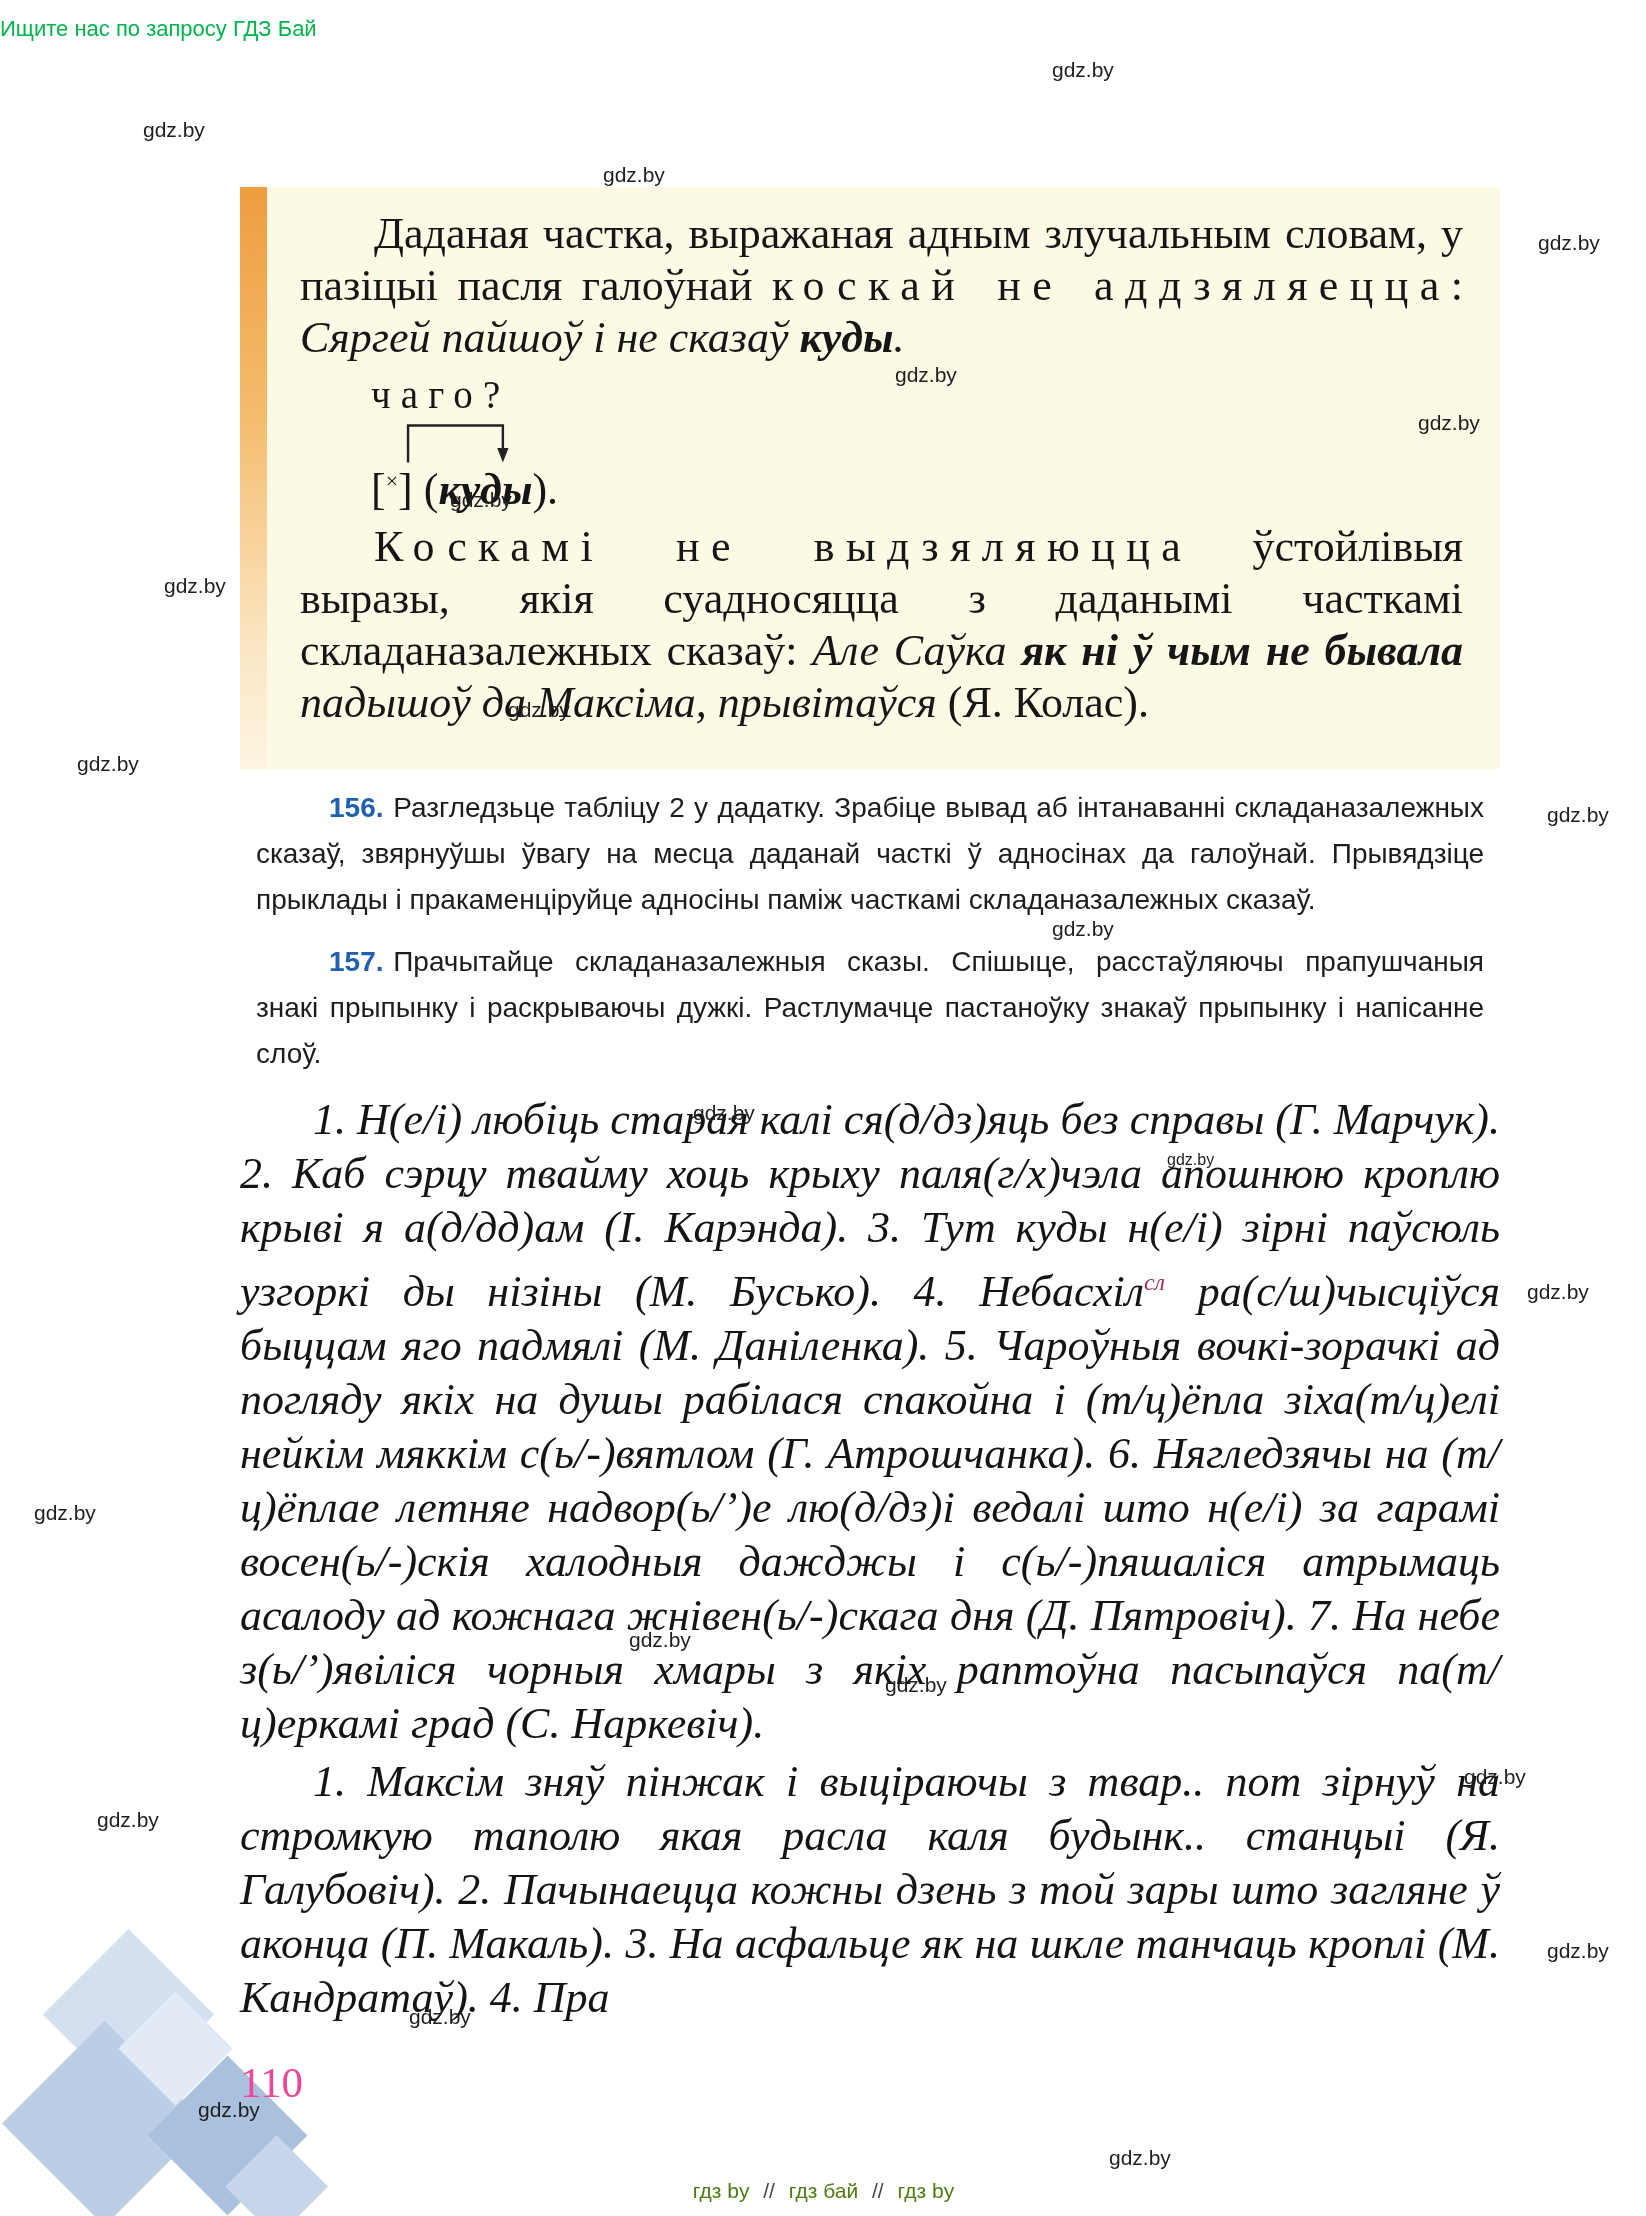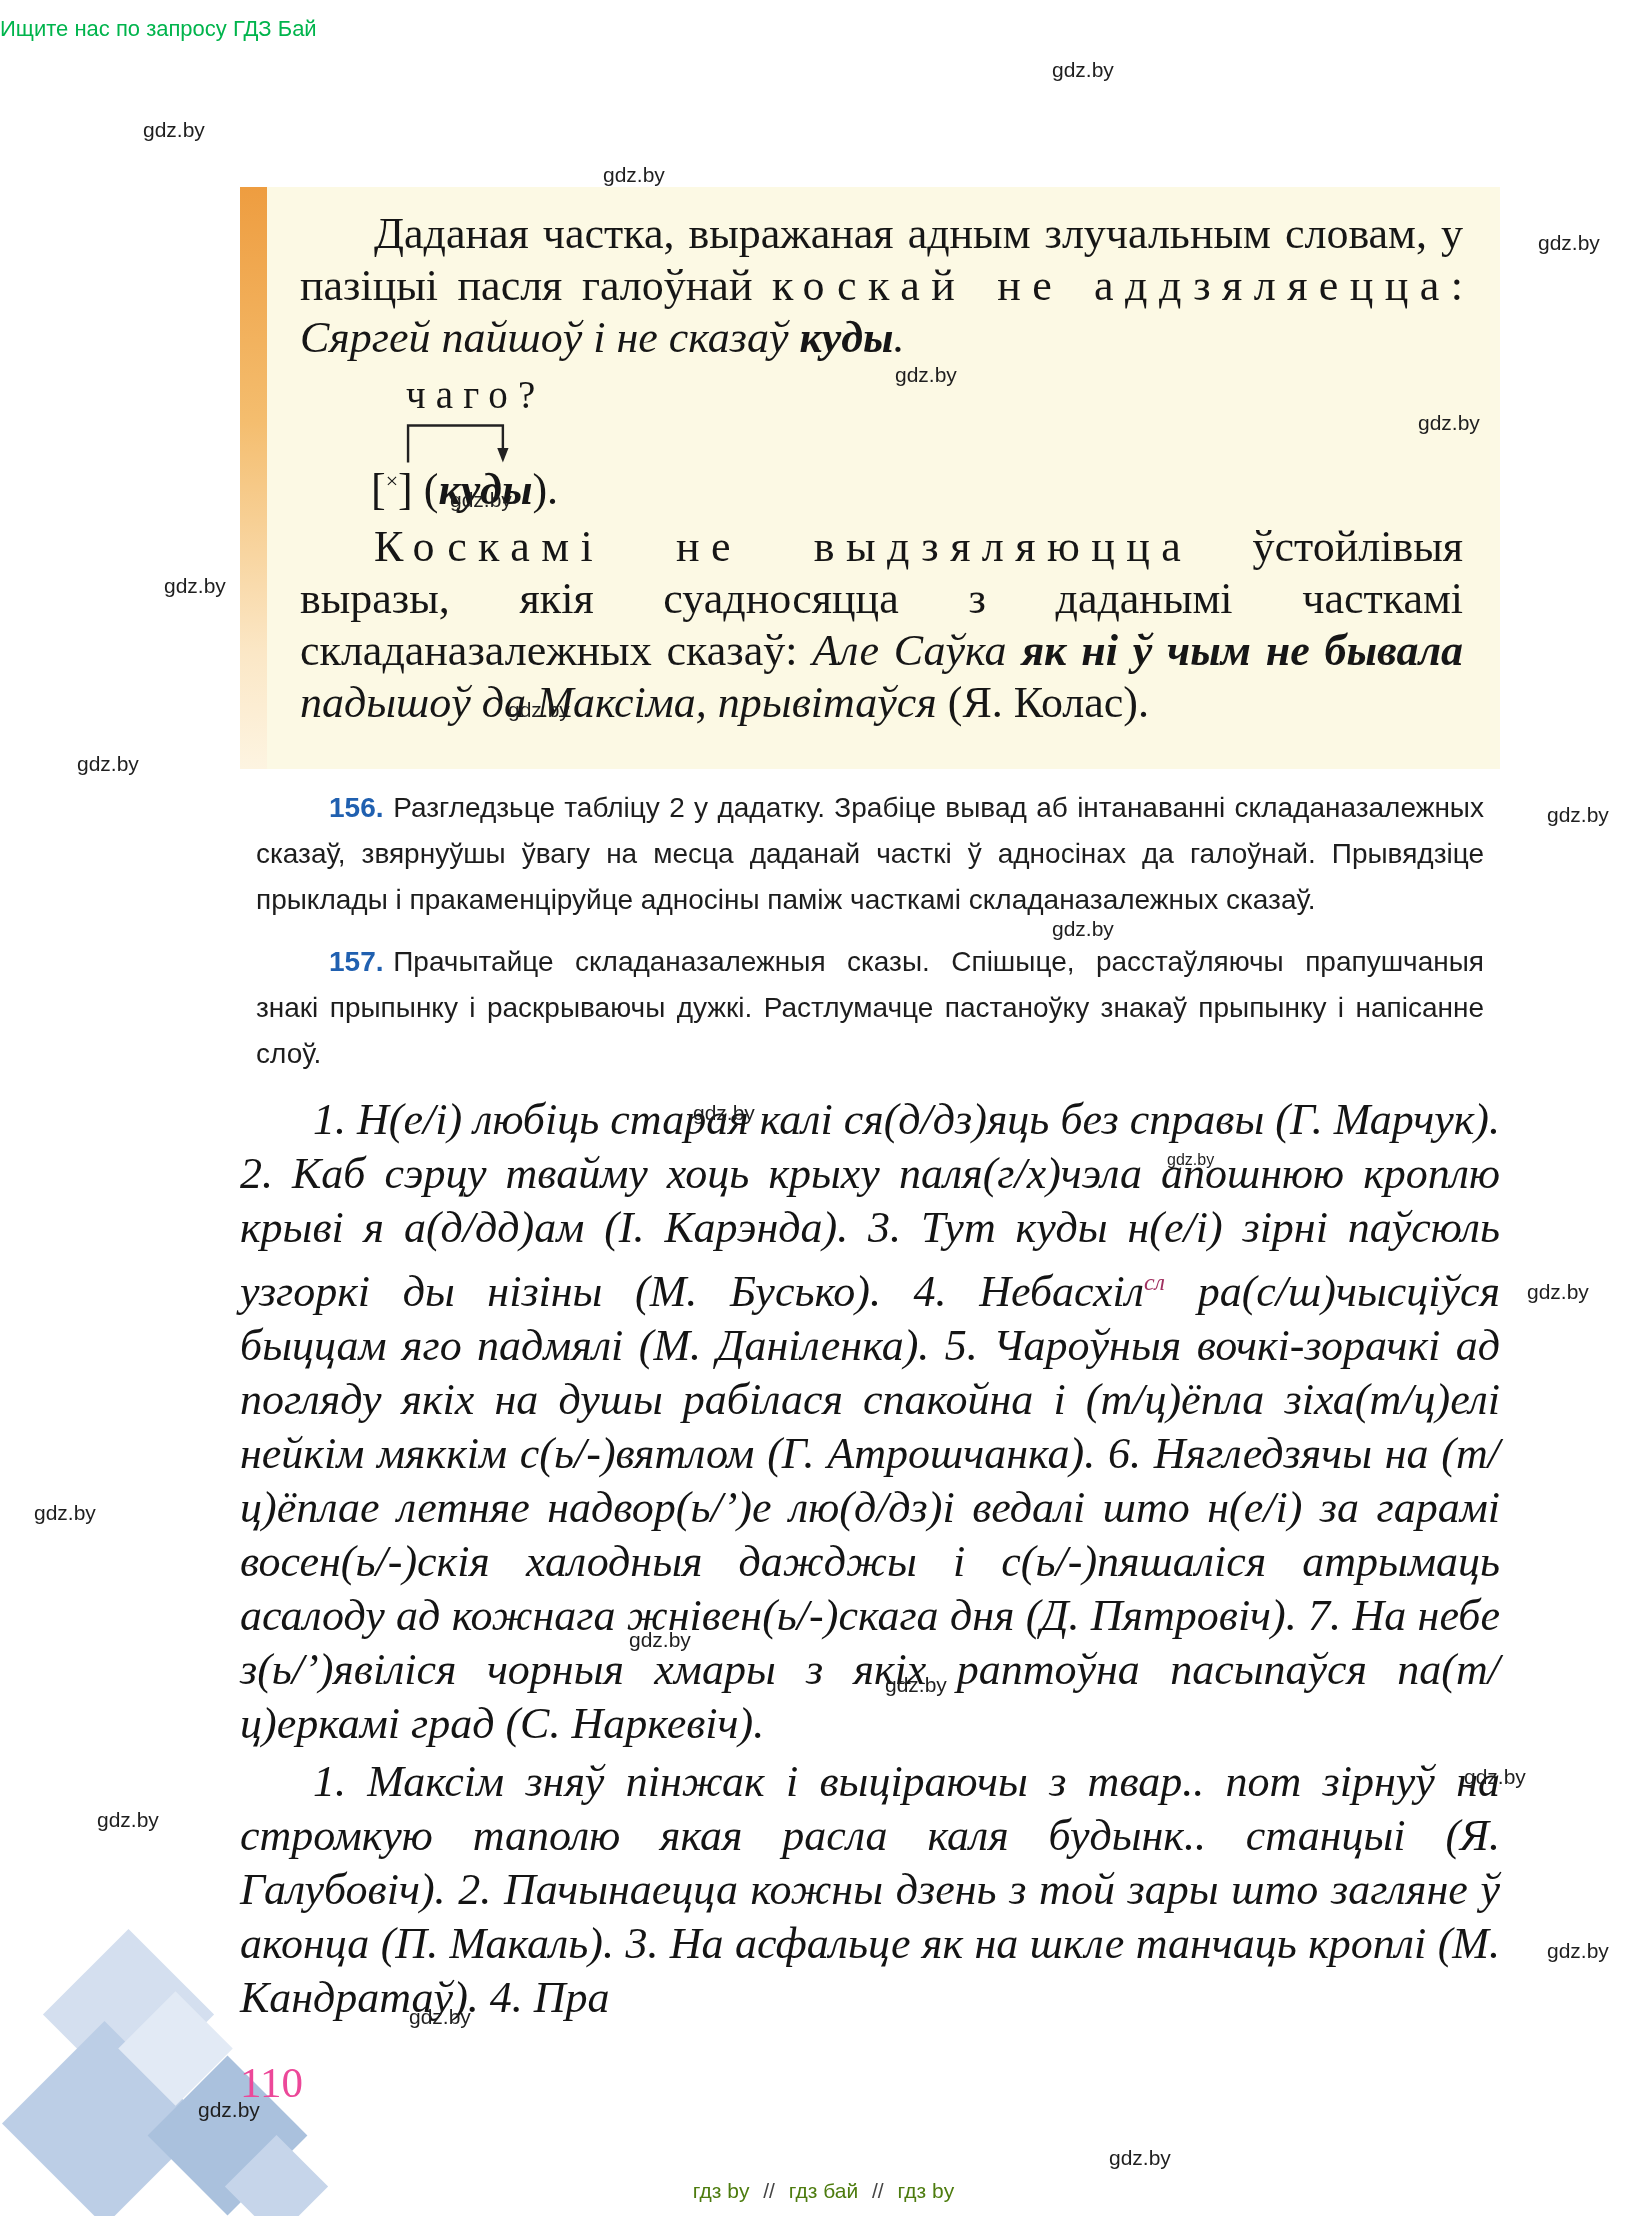--- a/index.html
+++ b/index.html
@@ -20,21 +20,21 @@
 
   
   .rulebox { position:relative; margin-top:187px; background:#fcf9e4;
              padding:21px 37px 40px 60px; }
   .strip { position:absolute; left:0; top:0; bottom:0; width:26.6px;
            background:linear-gradient(180deg,#ee9d40 0%,#f4bd6e 40%,#fbe7c6 80%,#fdf4e1 100%); }
   p.rule { font-size:44px; line-height:52px; text-align:justify; text-indent:74px;
            margin:0; color:#161616; }
   .sp { letter-spacing:0.26em; }
   .scheme { margin:8px 0 6.4px 71px; }
-  .scheme-q { font-size:39px; letter-spacing:0.26em; margin-left:35px; color:#161616; }
+  .scheme-q { font-size:39px; letter-spacing:0.26em; color:#161616; }
   .scheme-arrow { display:block; margin:1.6px 0 0 32px; }
   .scheme-f { font-size:44px; margin-top:0; color:#161616; }
   sup.xmark { font-size:0.5em; }
 
   
   p.instr { font-size:28px; line-height:46px; text-align:justify; text-indent:73px;
             margin:16px; color:#1d1d1d; }
   .m-after-box { margin-top:29px; }
   .m-ex { margin-top:29px; }
   .exnum { font-weight:bold; color:#2060b0; margin-right:9.7px; }

